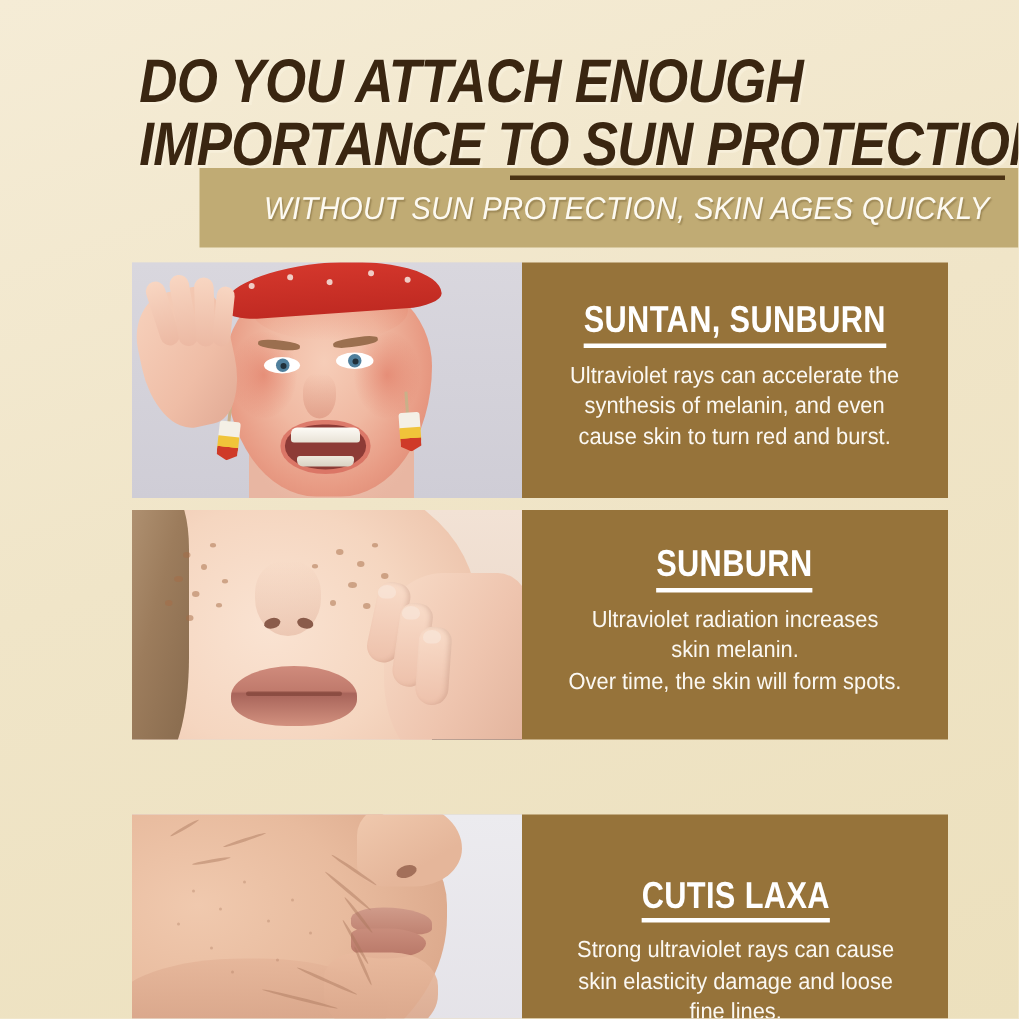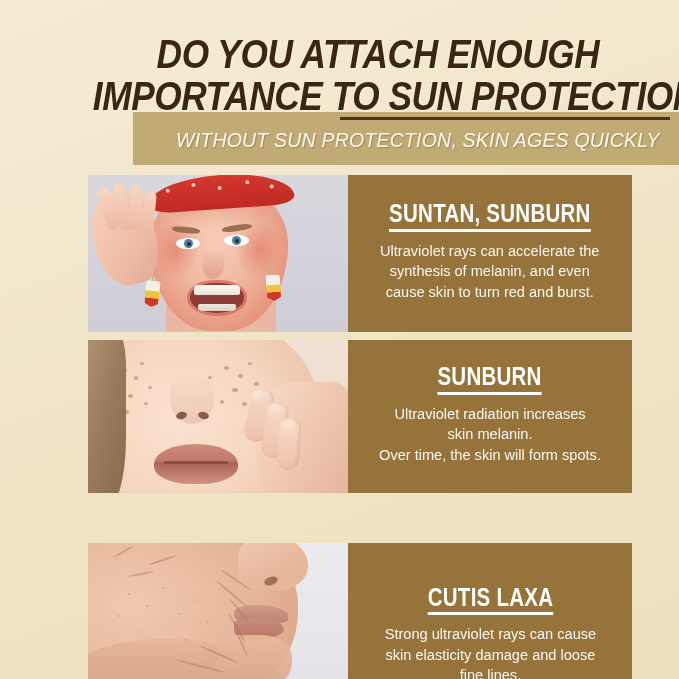--- a/index.html
+++ b/index.html
@@ -33,21 +33,21 @@
     width: 546px;
     height: 53px;
     background: #c0ab74;
   }
 
   .title-block {
     position: absolute;
     left: 0;
     top: 34px;
     width: 679px;
-    text-align: center;
+    text-align: left;
     padding-right: 16px;
     z-index: 3;
   }
 
   .title-line {
     display: block;
     font-family: "Liberation Sans Narrow", "Liberation Sans", sans-serif;
     font-weight: 700;
     font-style: italic;
     font-size: 41px;

